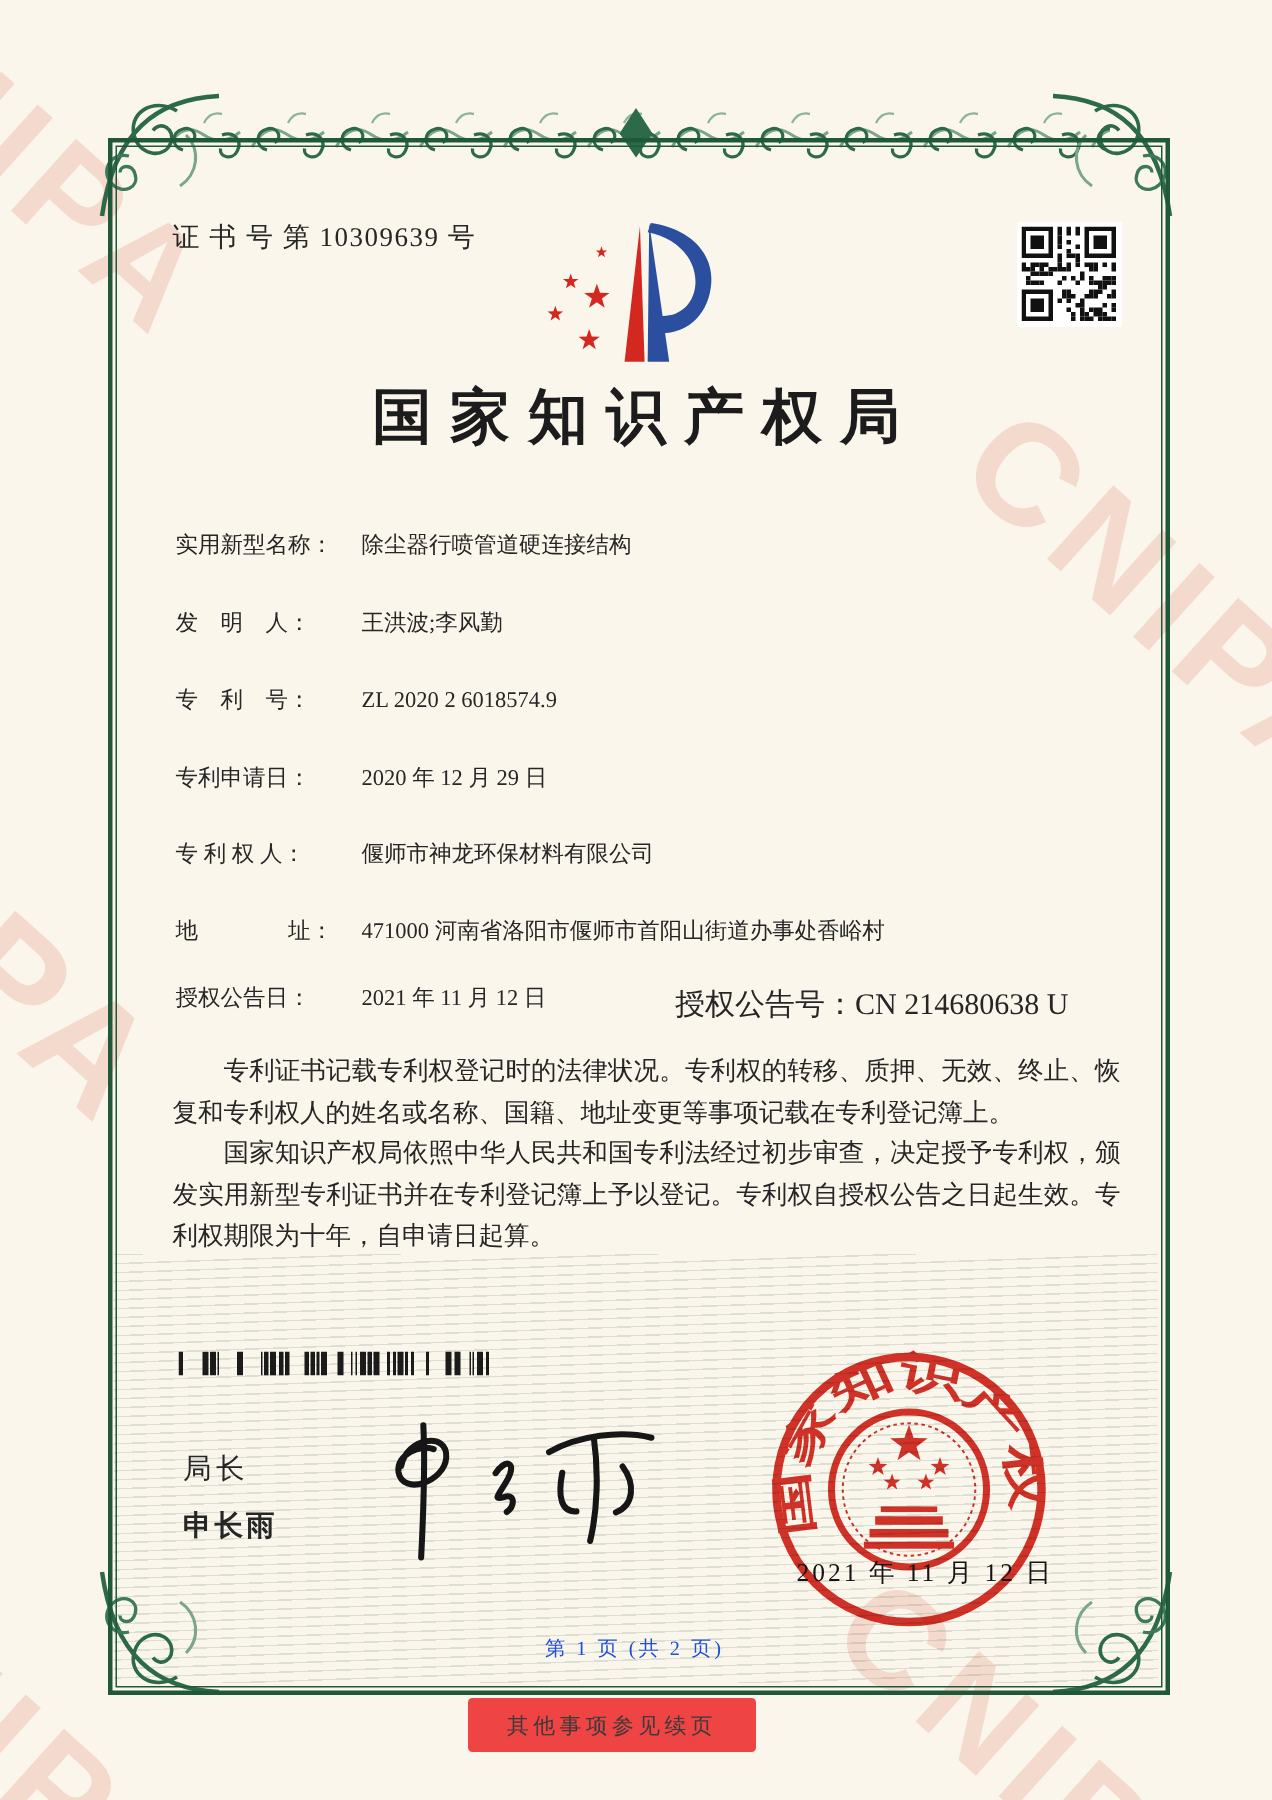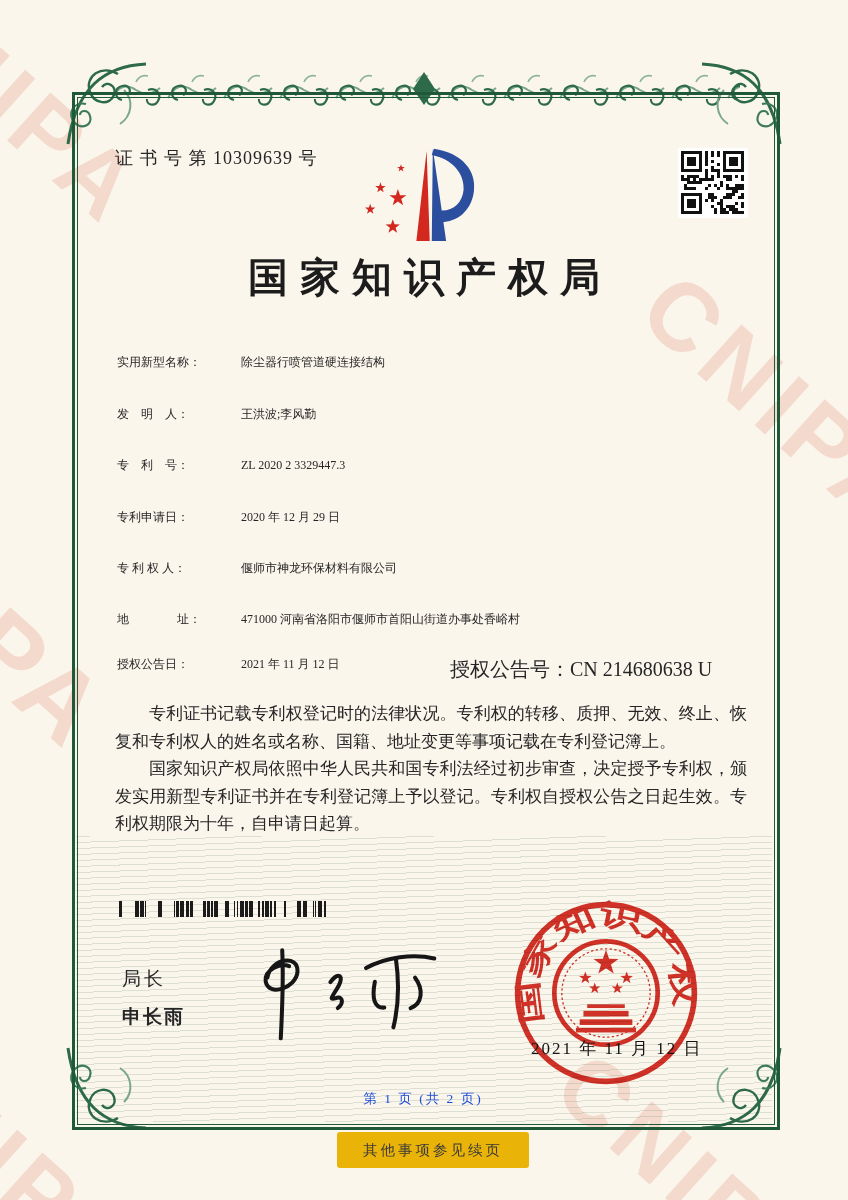--- a/index.html
+++ b/index.html
@@ -36,41 +36,41 @@
   #c-bl{left:58px;top:1044px;transform:scaleY(-1);}
   #c-br{left:698px;top:1044px;transform:scale(-1,-1);}
   
   .cert-no{position:absolute;left:115px;top:146px;font-size:18px;letter-spacing:1px;z-index:2;}
   .logo{position:absolute;left:362px;top:146px;width:118px;height:104px;z-index:2;}
   .qr{position:absolute;left:678px;top:148px;width:70px;height:70px;background:#fff;padding:0;z-index:2;}
   .qr svg{position:absolute;left:3px;top:3px;}
   .title{position:absolute;left:0;top:250px;width:848px;text-align:center;z-index:2;
     font-size:40px;font-weight:700;letter-spacing:12px;text-indent:12px;color:#1c1c1c;}
   
-  .row{position:absolute;left:117px;z-index:2;font-size:12px;white-space:nowrap;}
+  .row{position:absolute;left:117px;z-index:2;font-size:15px;white-space:nowrap;}
   .row .lab{display:inline-block;min-width:118px;}
   .row .val{margin-left:6px;}
   #r0{top:354px;} #r1{top:406px;} #r2{top:457px;} #r3{top:509px;}
   #r4{top:560px;} #r5{top:611px;} #r6{top:656px;}
   .grant-no{position:absolute;left:450px;top:656px;z-index:2;font-size:20px;white-space:nowrap;}
   
   .body-text{position:absolute;left:115px;top:700px;width:632px;z-index:2;}
   .body-text p{margin:0;font-size:17px;line-height:27.5px;text-indent:2em;text-align:justify;}
   
   .barcode{position:absolute;left:119px;top:901px;width:216px;height:16px;z-index:2;}
   .officer-title{position:absolute;left:122px;top:966px;font-size:19px;letter-spacing:3px;z-index:2;}
   .officer-name{position:absolute;left:122px;top:1004px;font-size:19px;letter-spacing:2px;z-index:2;font-weight:bold;}
   .signature{position:absolute;left:238px;top:942px;width:212px;height:98px;z-index:2;transform:rotate(-3deg);}
   .seal{position:absolute;left:512px;top:899px;width:188px;height:188px;z-index:3;
     mix-blend-mode:multiply;opacity:.95;}
   .seal-date{position:absolute;left:531px;top:1037px;z-index:4;font-size:17px;letter-spacing:2px;color:#141414;white-space:nowrap;}
   .page-num{position:absolute;left:72px;top:1090px;width:702px;text-align:center;z-index:2;
     font-size:13.5px;letter-spacing:2px;color:#1d4ed8;}
-  .foot-note{position:absolute;left:337px;top:1132px;width:192px;height:36px;z-index:2;
-    background:#eab308;border-radius:3px;display:flex;align-items:center;justify-content:center;
+  .foot-note{position:absolute;left:312px;top:1132px;width:192px;height:36px;z-index:2;
+    background:#ef4444;border-radius:3px;display:flex;align-items:center;justify-content:center;
     font-size:14.5px;letter-spacing:3px;color:#3a3a3a;}
   svg{display:block;}
 </style>
 </head>
 <body>
 
 <div class="wm" id="wm1">CNIPA</div>
 <div class="wm" id="wm2">CNIPA</div>
 <div class="wm" id="wm3">CNIPA</div>
 <div class="wm" id="wm4">CNIPA</div>
@@ -263,21 +263,21 @@
 
 <div class="title">国家知识产权局</div>
 
 <div class="row" id="r0">
   <span class="lab">实用新型名称：</span><span class="val">除尘器行喷管道硬连接结构</span>
 </div>
 <div class="row" id="r1">
   <span class="lab">发　明　人：</span><span class="val">王洪波;李风勤</span>
 </div>
 <div class="row" id="r2">
-  <span class="lab">专　利　号：</span><span class="val">ZL 2020 2 3329447.3</span>
+  <span class="lab">专　利　号：</span><span class="val">ZL 2020 2 6018574.9</span>
 </div>
 <div class="row" id="r3">
   <span class="lab">专利申请日：</span><span class="val">2020 年 12 月 29 日</span>
 </div>
 <div class="row" id="r4">
   <span class="lab">专 利 权 人：</span><span class="val">偃师市神龙环保材料有限公司</span>
 </div>
 <div class="row" id="r5">
   <span class="lab">地　　　　址：</span><span class="val">471000 河南省洛阳市偃师市首阳山街道办事处香峪村</span>
 </div>

